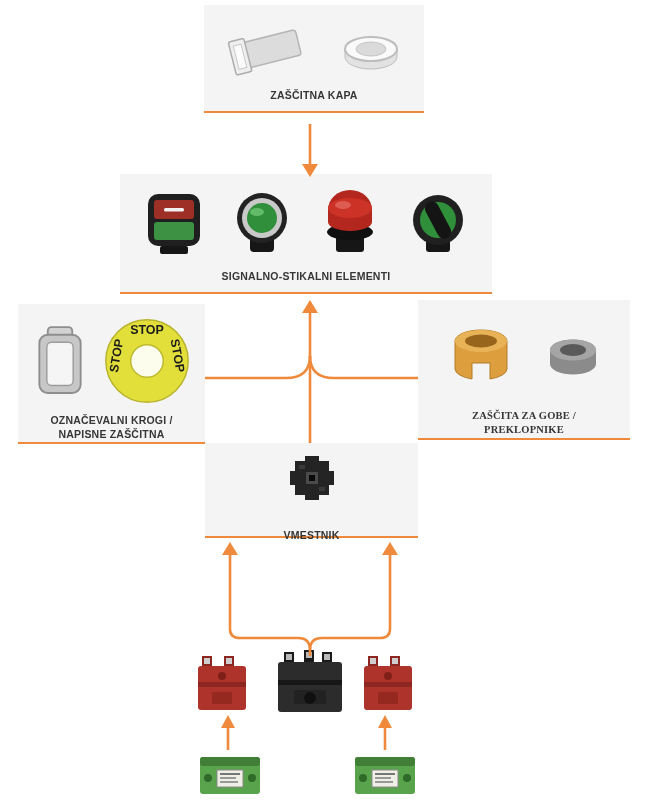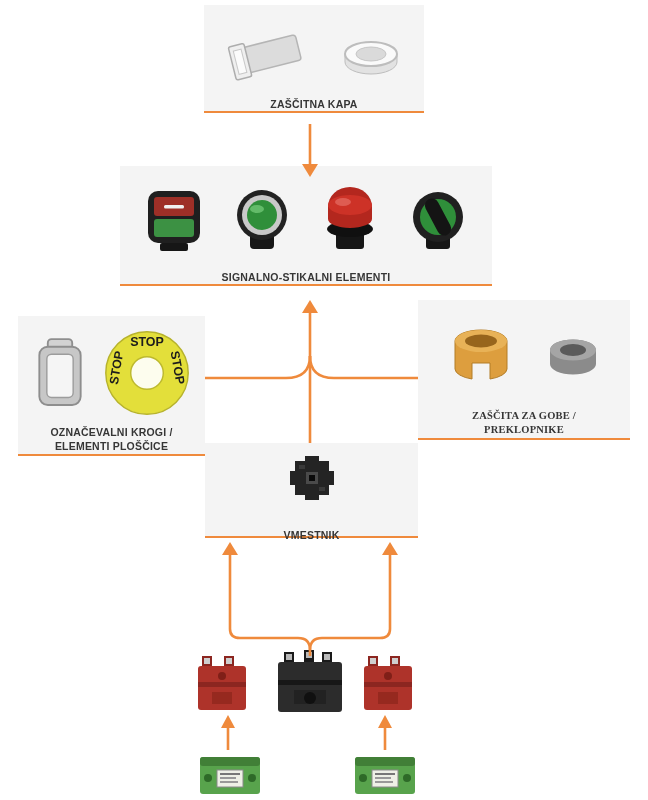--- a/index.html
+++ b/index.html
@@ -14,21 +14,21 @@
   }
   .box{
     position:absolute;background:var(--boxbg);
     border-bottom:2px solid var(--orange);
     display:flex;flex-direction:column;align-items:center;
     box-sizing:border-box;padding-top:6px;
   }
   .imgrow{flex:1;display:flex;align-items:center;justify-content:center;gap:14px;width:100%;}
   .box-label{
     font-size:10.5px;font-weight:700;color:var(--label);
-    text-align:center;line-height:1.35;letter-spacing:.02em;
+    text-align:center;line-height:1.35;padding-bottom:9px;letter-spacing:.02em;
     white-space:nowrap;
   }
   .box-label.two-line{padding-bottom:1px;}
   #connectors{position:absolute;left:0;top:0;z-index:5;pointer-events:none;}
   .abs-img{position:absolute;z-index:2;}
 </style>
 </head>
 <body>
 
 <div id="canvas">
@@ -44,21 +44,21 @@
       </svg>
       <svg width="80" height="60" viewBox="0 0 80 60">
         <path d="M14 30 v8 a26 12 0 0 0 52 0 v-8" fill="#e2e2e2" stroke="#bdbdbd"></path>
         <ellipse cx="40" cy="30" rx="26" ry="12" fill="#fafafa" stroke="#bdbdbd" stroke-width="2"></ellipse>
         <ellipse cx="40" cy="30" rx="15" ry="7" fill="#dadada" stroke="#c6c6c6"></ellipse>
       </svg>
     </div>
     <div class="box-label">ZAŠČITNA KAPA</div>
   </div>
 
-  <div class="box" style="left:120px;top:166px;width:372px;height:120px;">
+  <div class="box" style="left:120px;top:174px;width:372px;height:120px;">
     <div class="imgrow" style="gap:16px;">
       <svg width="72" height="72" viewBox="0 0 72 72">
         <rect x="10" y="6" width="52" height="52" rx="10" fill="#1f1f1f"></rect>
         <rect x="16" y="12" width="40" height="19" rx="3" fill="#9e2f27"></rect>
         <rect x="26" y="20" width="20" height="3.5" rx="1.5" fill="#f0f0f0"></rect>
         <rect x="16" y="34" width="40" height="18" rx="3" fill="#3c9143"></rect>
         <rect x="22" y="58" width="28" height="8" rx="2" fill="#161616"></rect>
       </svg>
       <svg width="72" height="72" viewBox="0 0 72 72">
         <rect x="24" y="40" width="24" height="24" rx="4" fill="#161616"></rect>
@@ -77,40 +77,40 @@
       <svg width="72" height="72" viewBox="0 0 72 72">
         <rect x="24" y="42" width="24" height="22" rx="3" fill="#161616"></rect>
         <circle cx="36" cy="32" r="25" fill="#202020"></circle>
         <circle cx="36" cy="32" r="18" fill="#2f8f3a"></circle>
         <rect x="29" y="12" width="14" height="40" rx="7" fill="#141414" transform="rotate(-28 36 32)"></rect>
       </svg>
     </div>
     <div class="box-label">SIGNALNO-STIKALNI ELEMENTI</div>
   </div>
 
-  <div class="box" style="left:18px;top:316px;width:187px;height:140px;">
+  <div class="box" style="left:18px;top:304px;width:187px;height:140px;">
     <div class="imgrow" style="gap:8px;">
       <svg width="62" height="84" viewBox="0 0 66 84">
         <rect x="20" y="6" width="26" height="12" rx="4" fill="#d2d2d2" stroke="#8e8e8e" stroke-width="2"></rect>
         <rect x="11" y="14" width="44" height="62" rx="9" fill="#c7c7c7" stroke="#8e8e8e" stroke-width="2"></rect>
         <rect x="19" y="22" width="28" height="46" rx="5" fill="#f5f5f5" stroke="#9c9c9c" stroke-width="1.5"></rect>
       </svg>
       <svg width="96" height="92" viewBox="0 0 100 96">
         <circle cx="50" cy="48" r="43" fill="#e3df3a" stroke="#b7b32c" stroke-width="1.5"></circle>
         <circle cx="50" cy="48" r="17" fill="#fdfdee" stroke="#bdb92e" stroke-width="1.5"></circle>
         <g font-size="13" font-weight="bold" fill="#1c1c1c" text-anchor="middle" font-family="&quot;Liberation Sans&quot;,sans-serif">
           <text x="50" y="20">STOP</text>
           <text x="50" y="20" transform="rotate(-80 50 48)">STOP</text>
           <text x="50" y="20" transform="rotate(80 50 48)">STOP</text>
         </g>
       </svg>
     </div>
     <div class="box-label two-line">
       <div>OZNAČEVALNI KROGI /</div>
-      <div>ELEMENTI PLOŠČICE</div>
+      <div>NAPISNE ZAŠČITNA</div>
     </div>
   </div>
 
   <div class="box" style="left:418px;top:300px;width:212px;height:140px;font-family:Liberation Serif, serif;">
     <div class="imgrow" style="gap:16px;">
       <svg width="82" height="72" viewBox="0 0 82 72">
         <path d="M15 20 a26 11 0 0 1 52 0 v28 a26 11 0 0 1 -17 10 l0 -16 h-18 v16 a26 11 0 0 1 -17 -10 z" fill="#dd9e3e" stroke="#b27c27" stroke-width="1"></path>
         <ellipse cx="41" cy="20" rx="26" ry="11" fill="#e8b257"></ellipse>
         <ellipse cx="41" cy="20" rx="16" ry="6.5" fill="#97651c"></ellipse>
       </svg>

